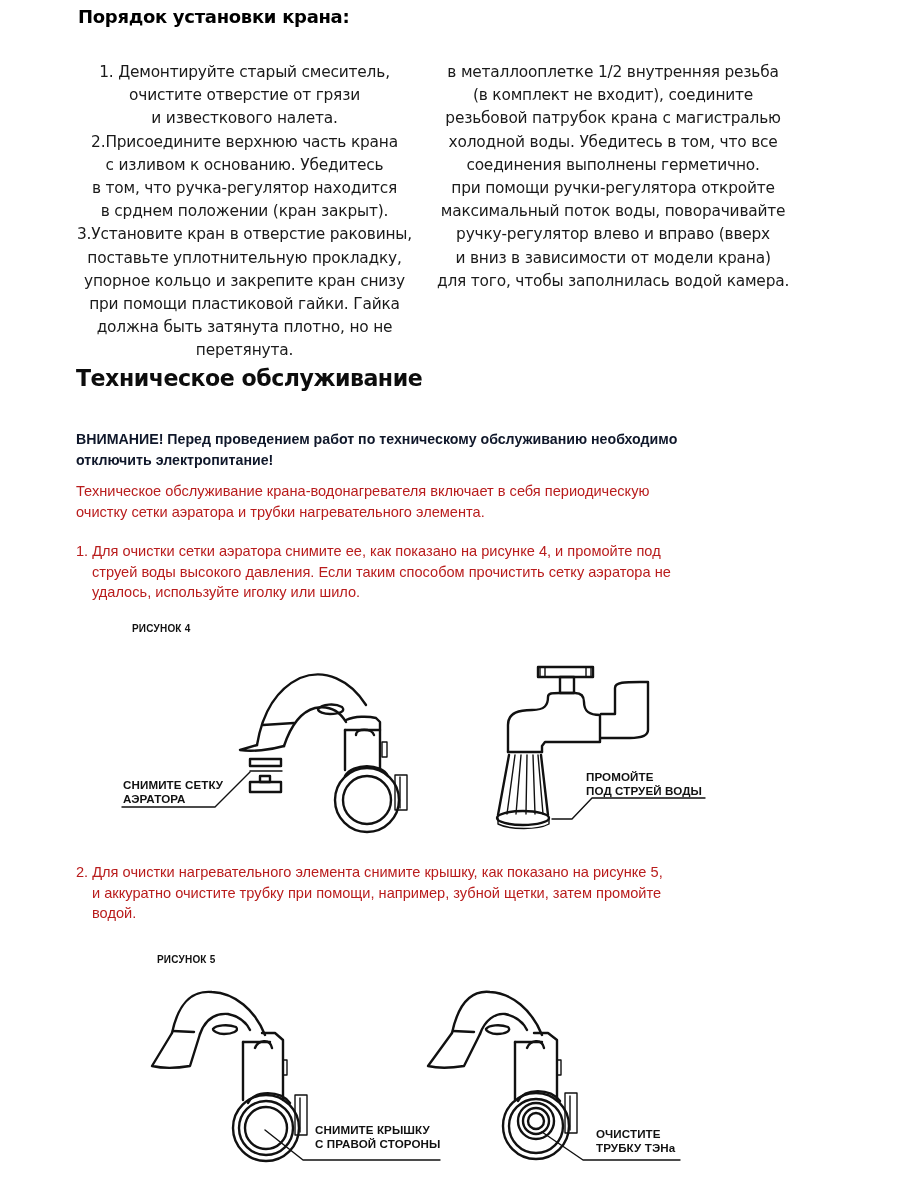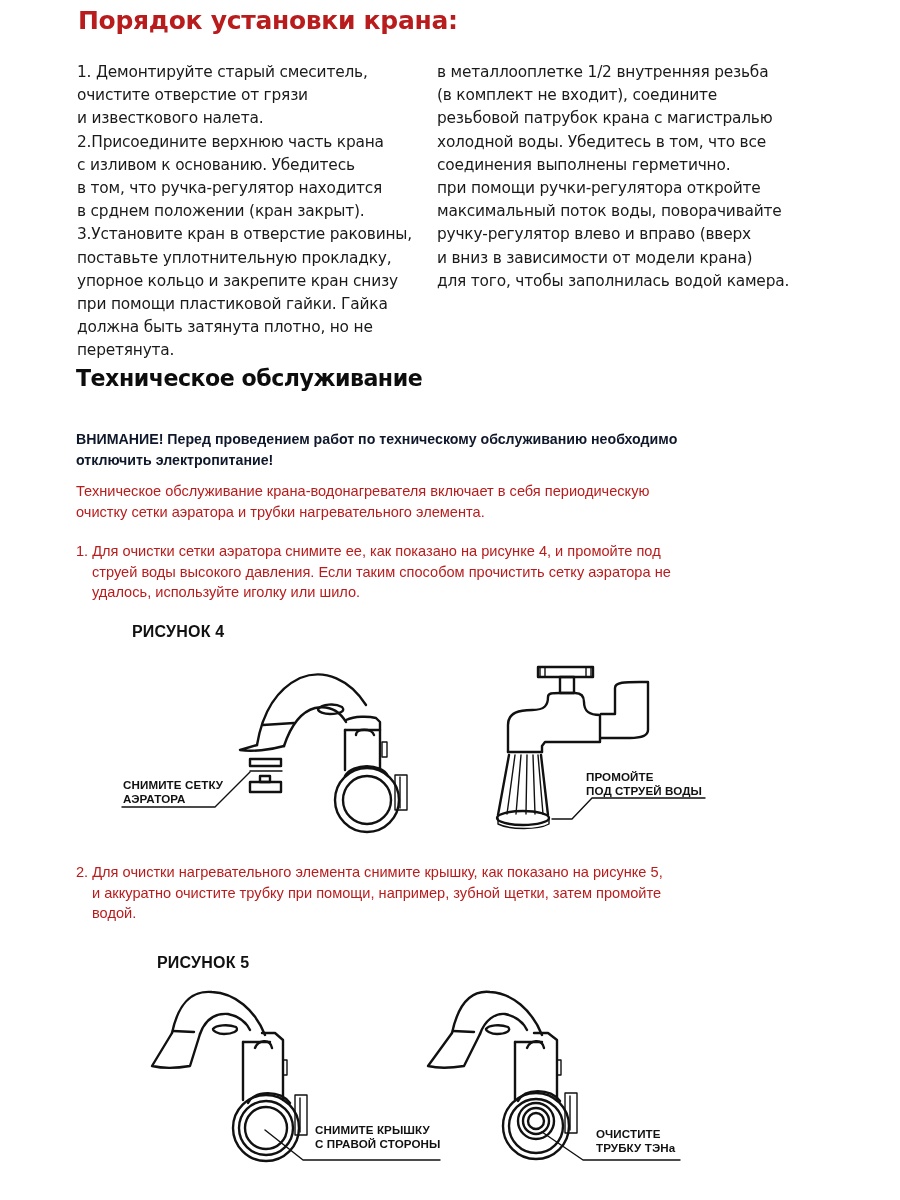--- a/index.html
+++ b/index.html
@@ -1,31 +1,31 @@
 <!DOCTYPE html>
 <html><head>
 <meta charset="utf-8">
 <style>
   * { box-sizing: border-box; margin: 0; padding: 0; }
   html, body { width: 900px; height: 1200px; background: #ffffff; overflow: hidden; }
   body { position: relative; color: #111; font-family: "DejaVu Sans", sans-serif; }
   .abs { position: absolute; }
-  .h1 { left: 78px; top: 6px; font-family: "DejaVu Sans", sans-serif; font-weight: bold; font-size: 25px; letter-spacing: -0.3px; color: #b91c1c; }
-  .col { font-family: "DejaVu Sans", sans-serif; font-size: 15.4px; line-height: 23.2px; color: #1a1a1a; letter-spacing: -0.2px; }
+  .h1 { left: 78px; top: 6px; font-family: "DejaVu Sans", sans-serif; font-weight: bold; font-size: 18px; letter-spacing: -0.3px; color: #000000; }
+  .col { font-family: "DejaVu Sans", sans-serif; font-size: 15.4px; line-height: 23.2px; color: #1a1a1a; letter-spacing: -0.2px; text-align: center; }
   .col p { white-space: nowrap; }
   .colL { left: 77px; top: 61px; }
   .colR { left: 437px; top: 61px; }
   .h2 { left: 76px; top: 364px; font-family: "DejaVu Sans", sans-serif; font-weight: bold; font-size: 23.5px; letter-spacing: -0.5px; color: #0d0d0d; transform: scaleX(0.94); transform-origin: left; }
   .sec { font-family: "Liberation Sans", sans-serif; font-size: 14.6px; line-height: 20.5px; color: #b91c1c; white-space: nowrap; }
   .warn { left: 76px; top: 429px; font-weight: bold; color: #0f172a; font-size: 14.2px; }
   .intro { left: 76px; top: 481px; }
   .step1 { left: 76px; top: 541px; }
   .step2 { left: 76px; top: 862px; }
   .step .ind { padding-left: 16px; }
-  .figlabel { font-family: "Liberation Sans", sans-serif; font-weight: bold; font-size: 16px; color: #111; letter-spacing: 0.2px; }
+  .figlabel { font-family: "Liberation Sans", sans-serif; font-weight: bold; font-size: 10px; color: #111; letter-spacing: 0.2px; }
   .fig4 { left: 132px; top: 623px; }
   .fig5 { left: 157px; top: 954px; }
   .callout { font-family: "Liberation Sans", sans-serif; font-weight: bold; font-size: 11.6px; line-height: 13.5px; color: #111; letter-spacing: 0.1px; white-space: nowrap; }
   svg.drw { position: absolute; overflow: visible; }
   svg.drw * { fill: none; stroke: #111; stroke-width: 2.4; stroke-linejoin: round; stroke-linecap: round; }
   svg.drw .thin { stroke-width: 1.4; }
 </style>
 </head>
 <body>
 

